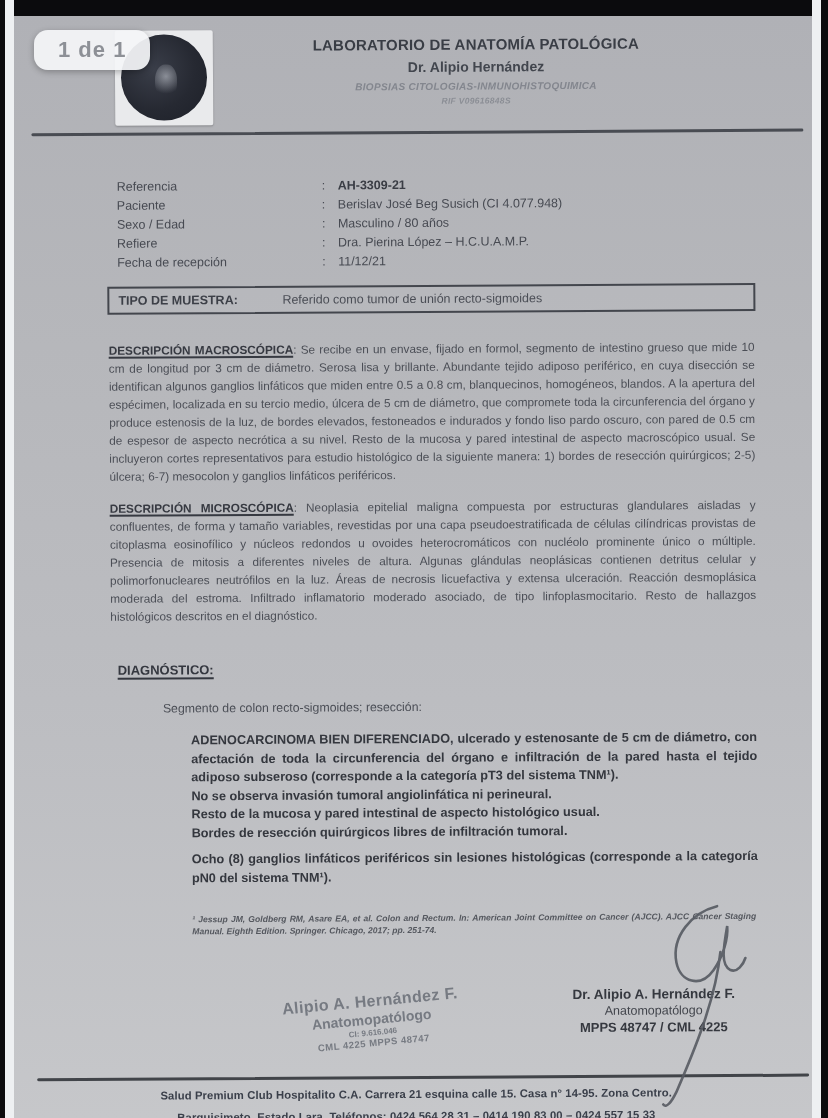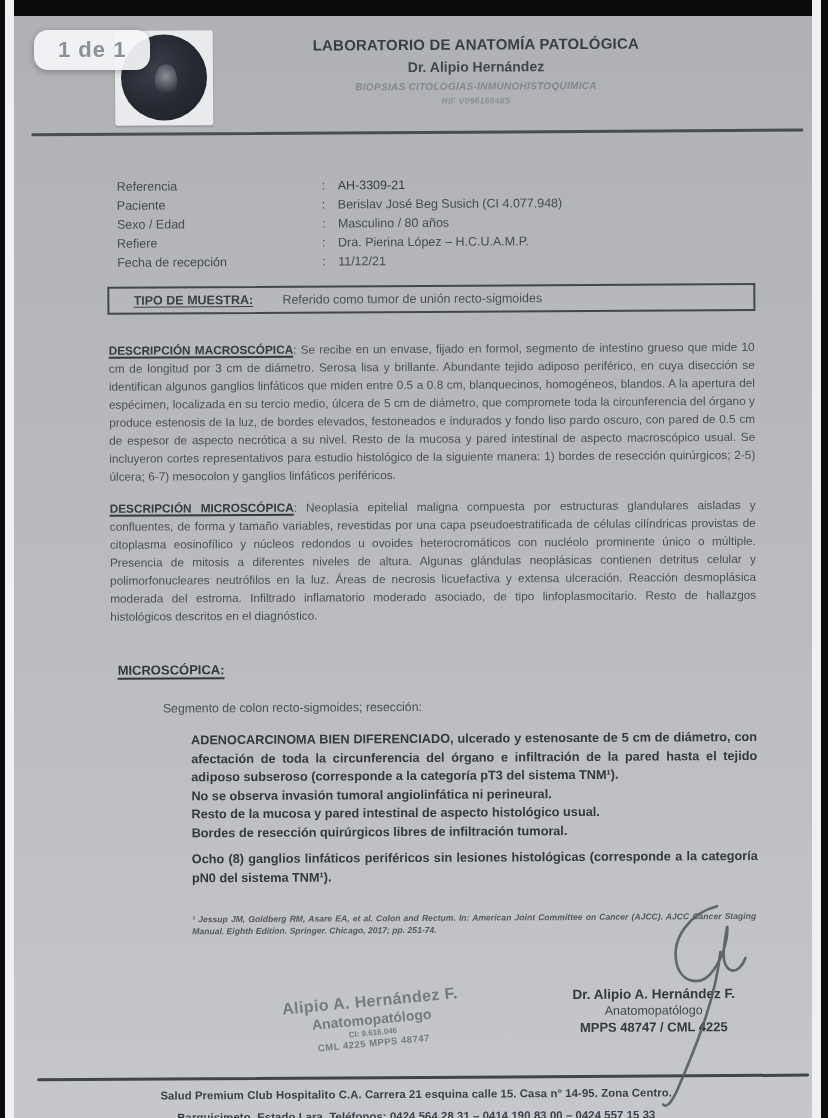--- a/index.html
+++ b/index.html
@@ -39,26 +39,26 @@
   .rule{position:absolute;height:3px;background:#494c53;border-radius:2px;}
   .rule-top{left:20px;top:115px;width:772px;}
   .rule-bottom{left:20px;top:1060px;width:772px;background:#414449;}
 
   
   .refblock{position:absolute;left:105px;top:160px;font-size:12.5px;line-height:19px;color:#474a52;}
   .refrow{display:flex;}
   .ref-label{width:205px;}
   .ref-colon{width:16px;}
   .ref-value{}
-  .ref-value.strong{font-weight:400;color:#3a3d45;}
+  .ref-value.strong{font-weight:700;color:#3a3d45;}
 
   
   .sample-box{position:absolute;left:95px;top:269px;width:626px;border:2px solid #43464d;
     padding:5px 9px;display:flex;font-size:12.5px;background:rgba(255,255,255,.04);}
-  .sample-label{font-weight:700;width:150px;text-decoration:underline;text-underline-offset:2px;color:#3c3f47;text-align:center;}
+  .sample-label{font-weight:700;width:150px;text-underline-offset:2px;color:#3c3f47;}
   .sample-value{margin-left:14px;color:#4a4d55;}
 
   
   .para{position:absolute;left:96px;width:646px;font-size:11.8px;line-height:18px;
     text-align:justify;color:#4b4e56;}
   .para-macro{top:324px;}
   .para-micro{top:482px;}
   .p-head{font-weight:700;color:#363941;text-decoration:underline;text-underline-offset:2px;text-decoration-thickness:1.5px;}
 
   
@@ -147,21 +147,21 @@
     </div>
 
     <div class="para para-macro">
       <span class="p-head">DESCRIPCIÓN MACROSCÓPICA</span><span>: </span><span>Se recibe en un envase, fijado en formol, segmento de intestino grueso que mide 10 cm de longitud por 3 cm de diámetro. Serosa lisa y brillante. Abundante tejido adiposo periférico, en cuya disección se identifican algunos ganglios linfáticos que miden entre 0.5 a 0.8 cm, blanquecinos, homogéneos, blandos. A la apertura del espécimen, localizada en su tercio medio, úlcera de 5 cm de diámetro, que compromete toda la circunferencia del órgano y produce estenosis de la luz, de bordes elevados, festoneados e indurados y fondo liso pardo oscuro, con pared de 0.5 cm de espesor de aspecto necrótica a su nivel. Resto de la mucosa y pared intestinal de aspecto macroscópico usual. Se incluyeron cortes representativos para estudio histológico de la siguiente manera: 1) bordes de resección quirúrgicos; 2-5) úlcera; 6-7) mesocolon y ganglios linfáticos periféricos.</span>
     </div>
 
     <div class="para para-micro">
       <span class="p-head">DESCRIPCIÓN MICROSCÓPICA</span><span>: </span><span>Neoplasia epitelial maligna compuesta por estructuras glandulares aisladas y confluentes, de forma y tamaño variables, revestidas por una capa pseudoestratificada de células cilíndricas provistas de citoplasma eosinofílico y núcleos redondos u ovoides heterocromáticos con nucléolo prominente único o múltiple. Presencia de mitosis a diferentes niveles de altura. Algunas glándulas neoplásicas contienen detritus celular y polimorfonucleares neutrófilos en la luz. Áreas de necrosis licuefactiva y extensa ulceración. Reacción desmoplásica moderada del estroma. Infiltrado inflamatorio moderado asociado, de tipo linfoplasmocitario. Resto de hallazgos histológicos descritos en el diagnóstico.</span>
     </div>
 
-    <div class="diag-head">MICROSCÓPICA:</div>
+    <div class="diag-head">DIAGNÓSTICO:</div>
     <div class="diag-intro">Segmento de colon recto-sigmoides; resección:</div>
     <div class="diag-items">
       <p>ADENOCARCINOMA BIEN DIFERENCIADO, ulcerado y estenosante de 5 cm de diámetro, con afectación de toda la circunferencia del órgano e infiltración de la pared hasta el tejido adiposo subseroso (corresponde a la categoría pT3 del sistema TNM¹).</p>
       <p>No se observa invasión tumoral angiolinfática ni perineural.</p>
       <p>Resto de la mucosa y pared intestinal de aspecto histológico usual.</p>
       <p>Bordes de resección quirúrgicos libres de infiltración tumoral.</p>
       <p class="gap">Ocho (8) ganglios linfáticos periféricos sin lesiones histológicas (corresponde a la categoría pN0 del sistema TNM¹).</p>
     </div>
 
     <div class="footnote">¹ Jessup JM, Goldberg RM, Asare EA, et al. Colon and Rectum. In: American Joint Committee on Cancer (AJCC). AJCC Cancer Staging Manual. Eighth Edition. Springer. Chicago, 2017; pp. 251-74.</div>

